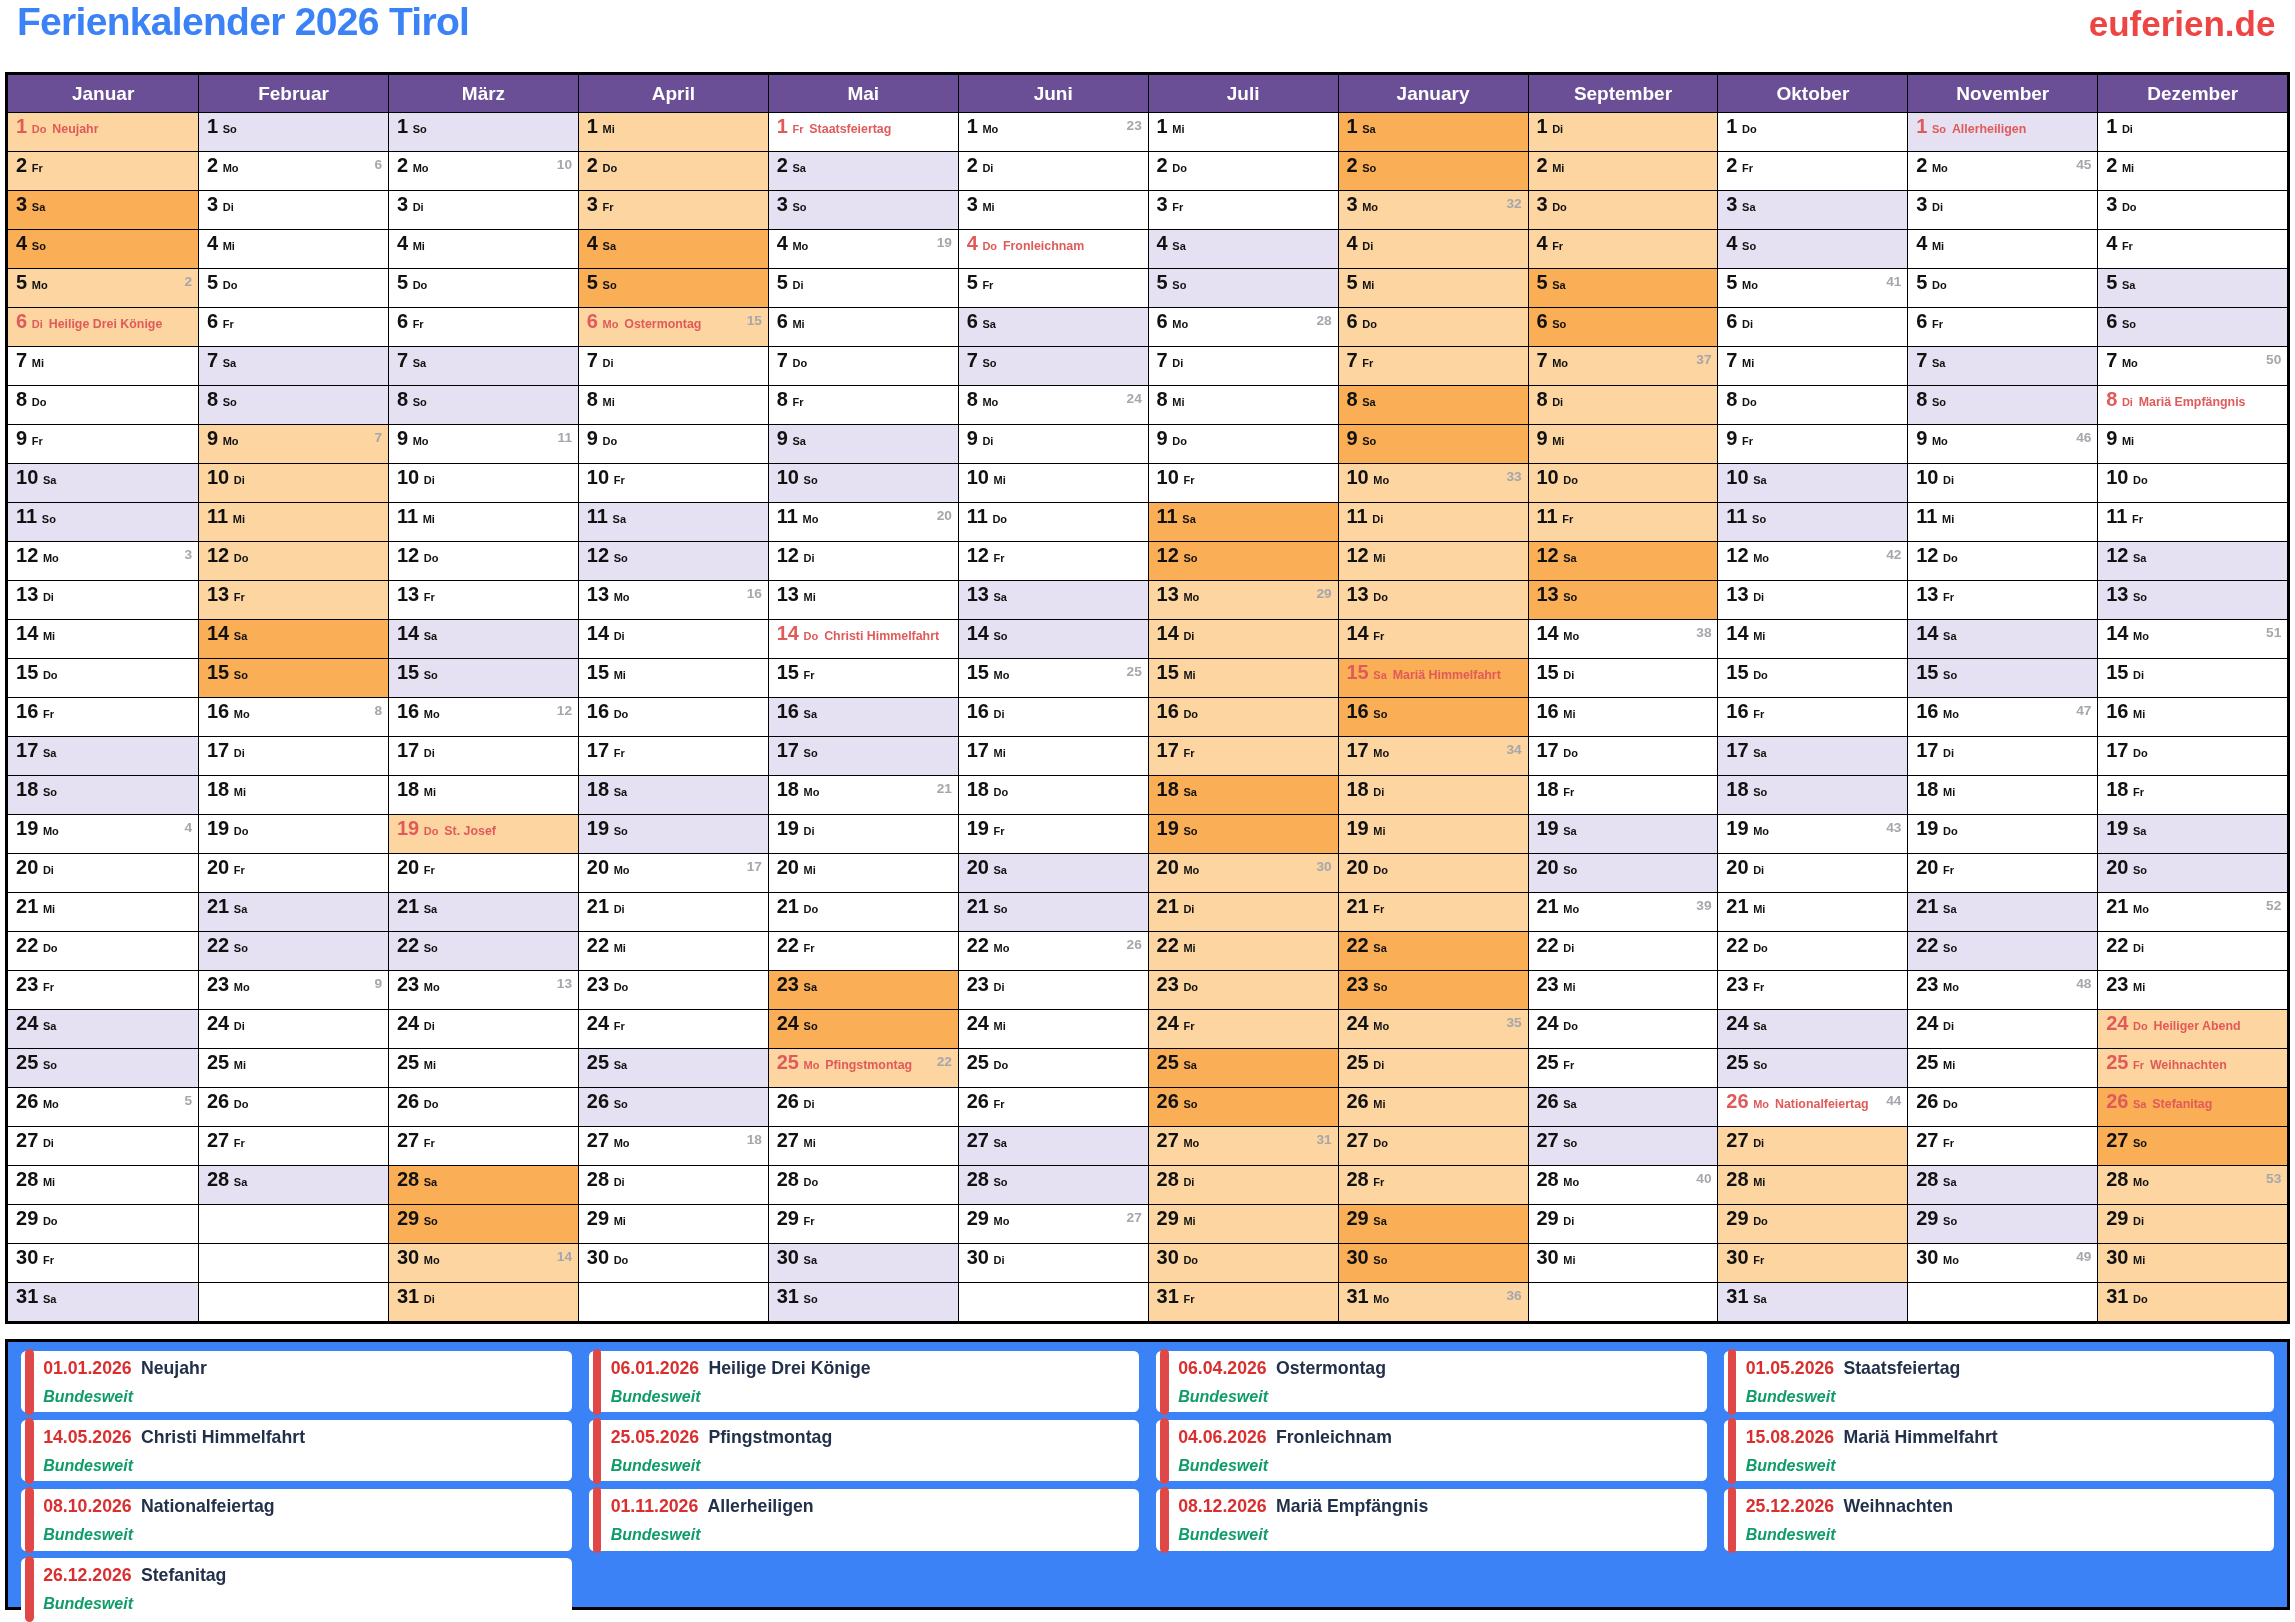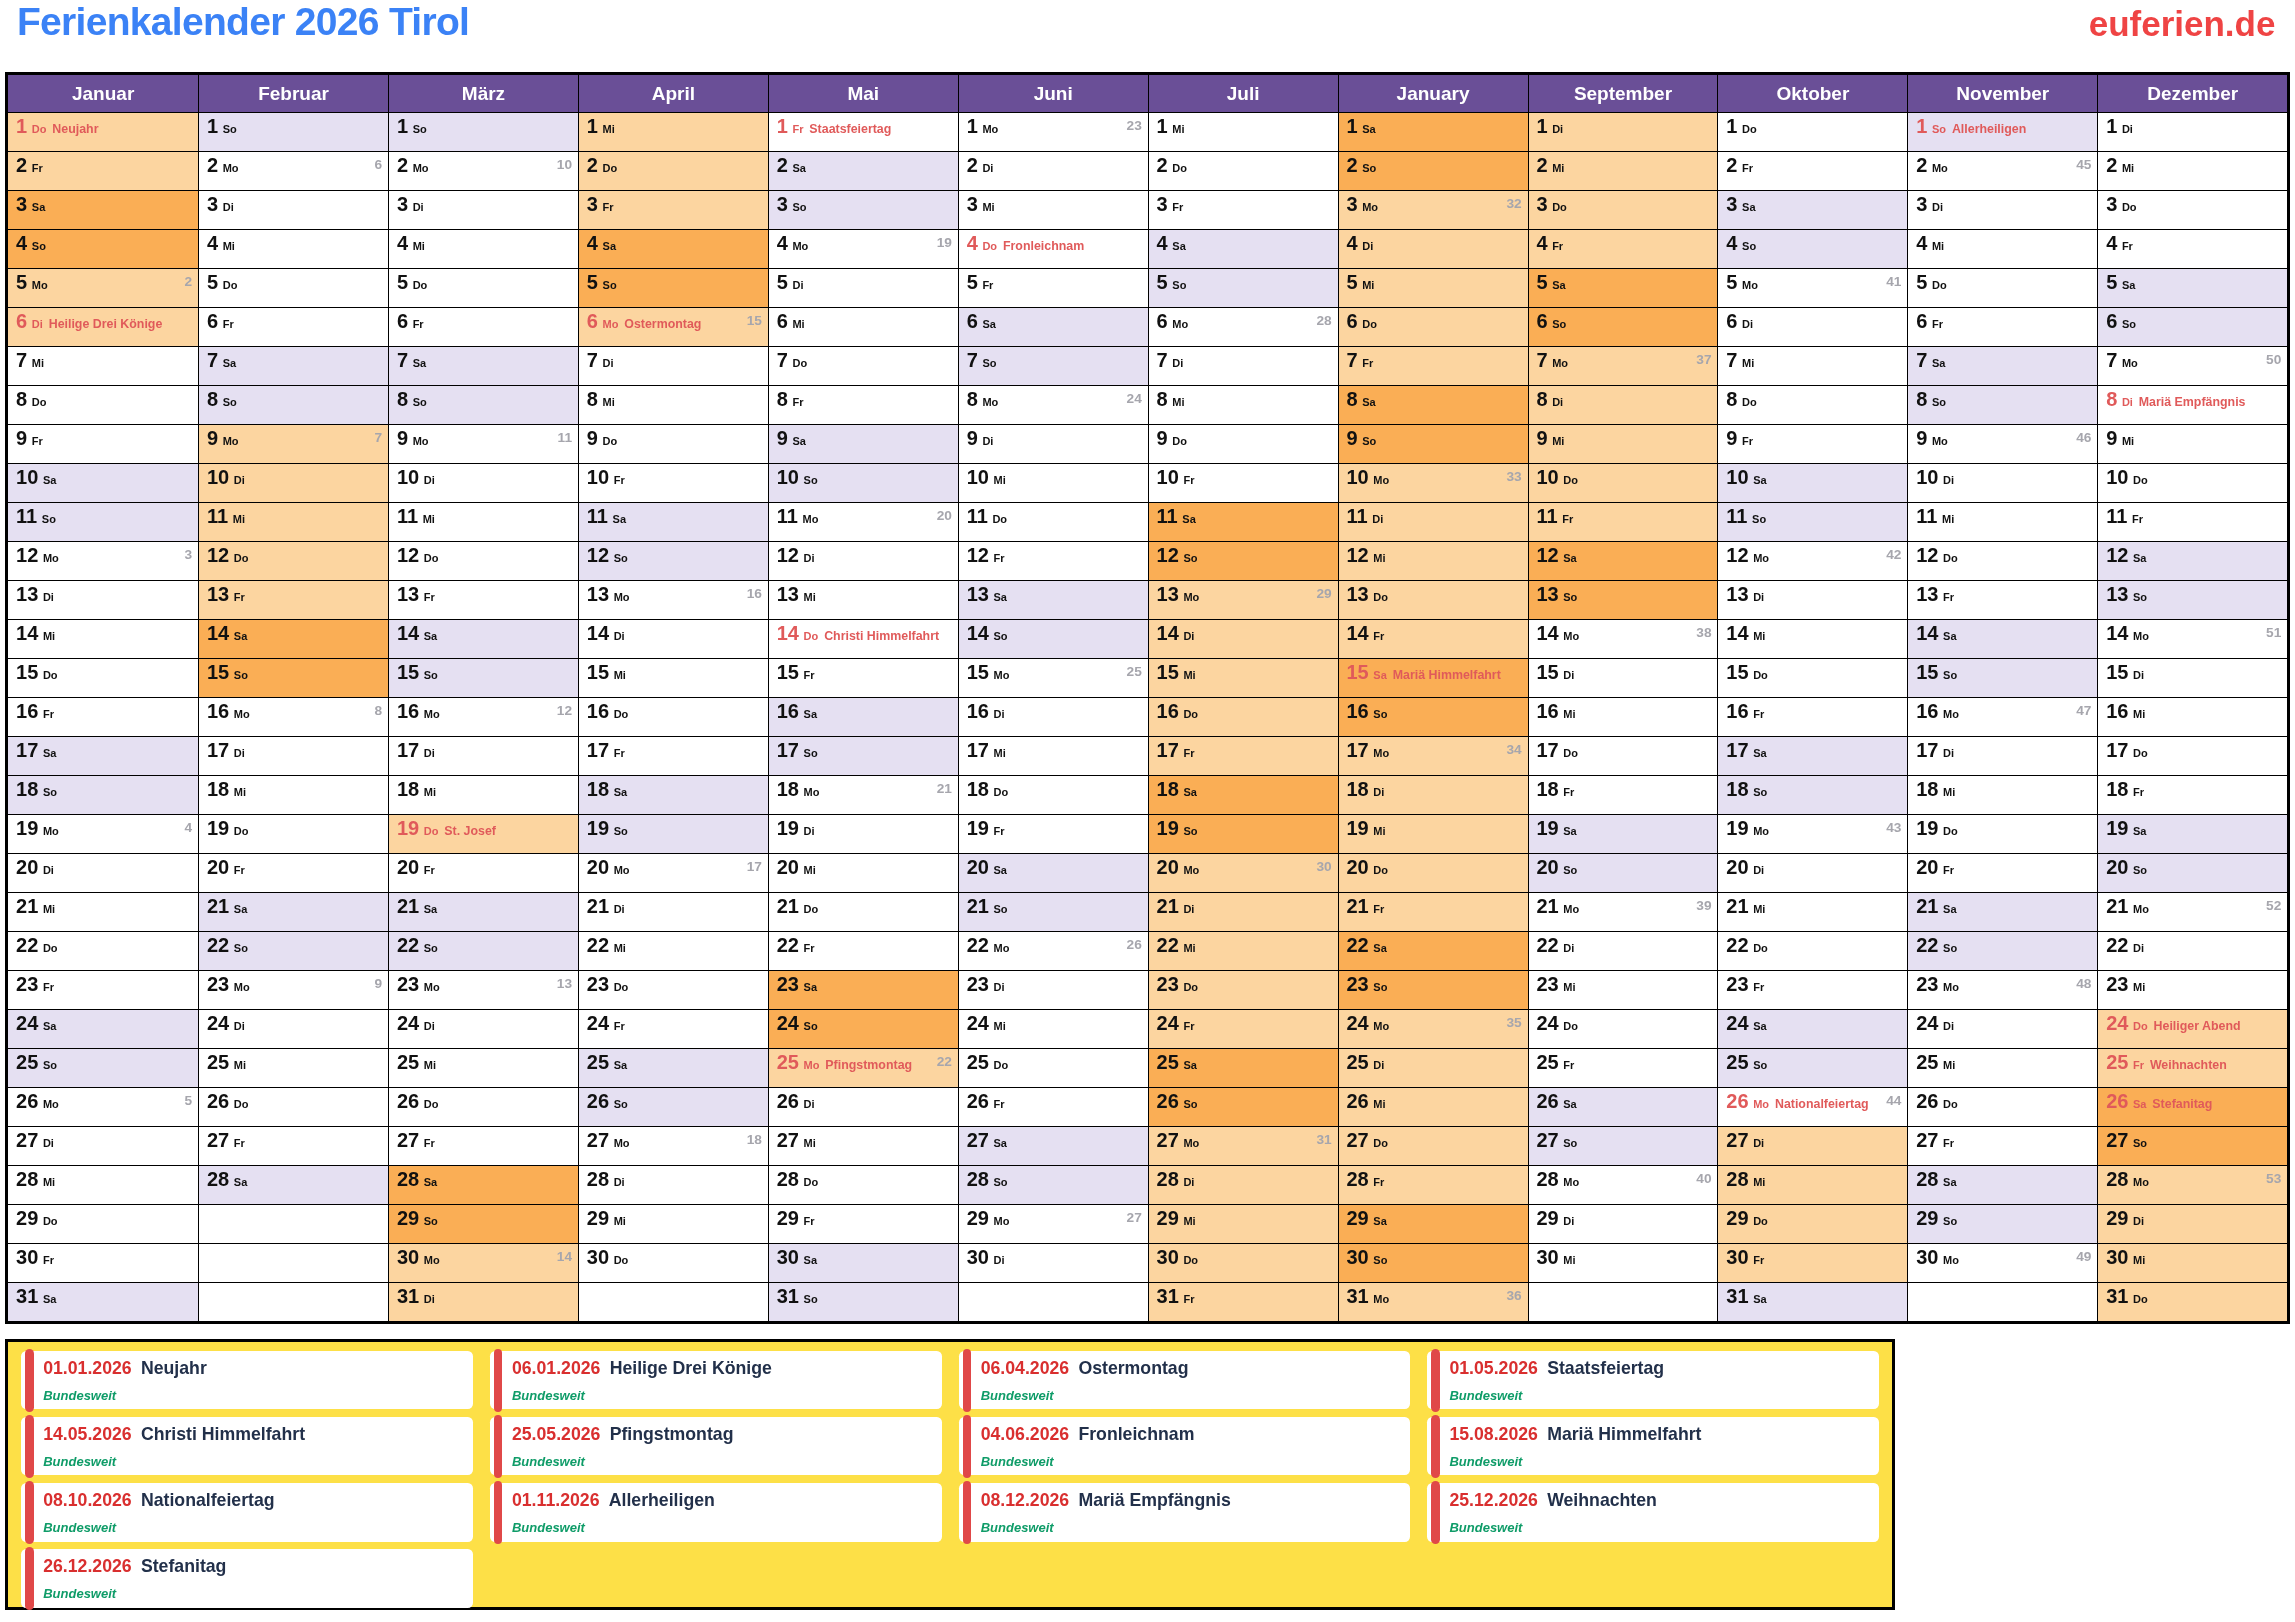--- a/index.html
+++ b/index.html
@@ -24,32 +24,32 @@
   .bg-l{background:#E5E0F2;}
   .bg-p{background:#FCD5A0;}
   .bg-o{background:#FAAE55;}
   .day-num{font-size:20px;font-weight:bold;line-height:1;color:#111;}
   .day-wd{font-size:11px;font-weight:bold;margin-left:4.6px;color:#111;}
   .day-holiday{font-size:12.4px;font-weight:bold;margin-left:5.9px;color:#E05A5A;}
   .holiday .day-num,.holiday .day-wd{color:#E05A5A;}
   .week-num{position:absolute;top:4.6px;right:5.9px;font-size:13.7px;font-weight:bold;color:#A6A6AD;}
 
   
-  #legend{position:absolute;left:5.2px;top:1339px;width:1890px;height:271px;box-sizing:border-box;
-          border:3.3px solid #000;background:#fde047;padding:9.2px 13px;}
+  #legend{position:absolute;left:5.2px;top:1339px;width:2285px;height:271px;box-sizing:border-box;
+          border:3.3px solid #000;background:#3b82f6;padding:9.2px 13px;}
   #legend-grid{display:grid;grid-template-columns:repeat(4,1fr);grid-auto-rows:1fr;
                gap:7.9px 17px;height:100%;}
   .legend-entry{position:relative;background:#fff;border-radius:5.2px;display:flex;
                 flex-direction:column;justify-content:center;padding:6.5px 10.5px 6.5px 22px;min-width:0;}
   .legend-bar{position:absolute;left:3.9px;top:-2.6px;bottom:-2.6px;width:8.5px;background:#E04848;
               border-radius:5.2px;}
   .legend-line1{white-space:nowrap;overflow:hidden;}
   .legend-date{color:#D92F2F;font-weight:bold;font-size:17.7px;margin-right:9.2px;}
   .legend-name{color:#22304A;font-weight:bold;font-size:17.7px;}
-  .legend-region{font-style:italic;font-weight:bold;font-size:13px;margin-top:9.2px;
+  .legend-region{font-style:italic;font-weight:bold;font-size:16px;margin-top:9.2px;
                  white-space:nowrap;overflow:hidden;}
   .region-national{color:#0F9C68;}
   .region-states{color:#E8941F;}
 </style>
 </head>
 <body>
 
 <div id="page-title">Ferienkalender 2026 Tirol</div>
 <div id="logo">euferien.de</div>
 

